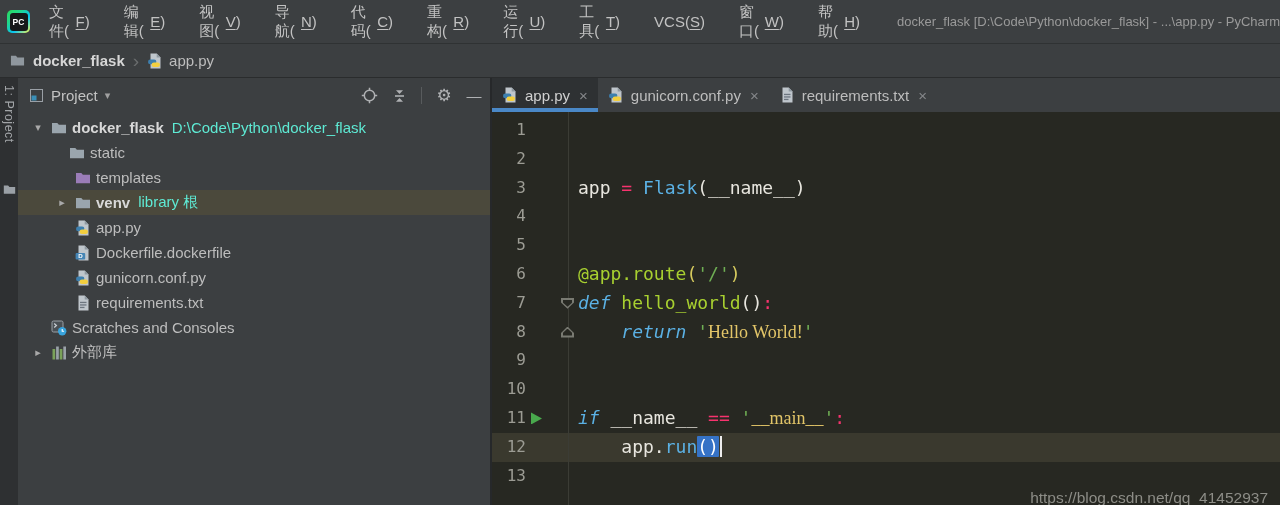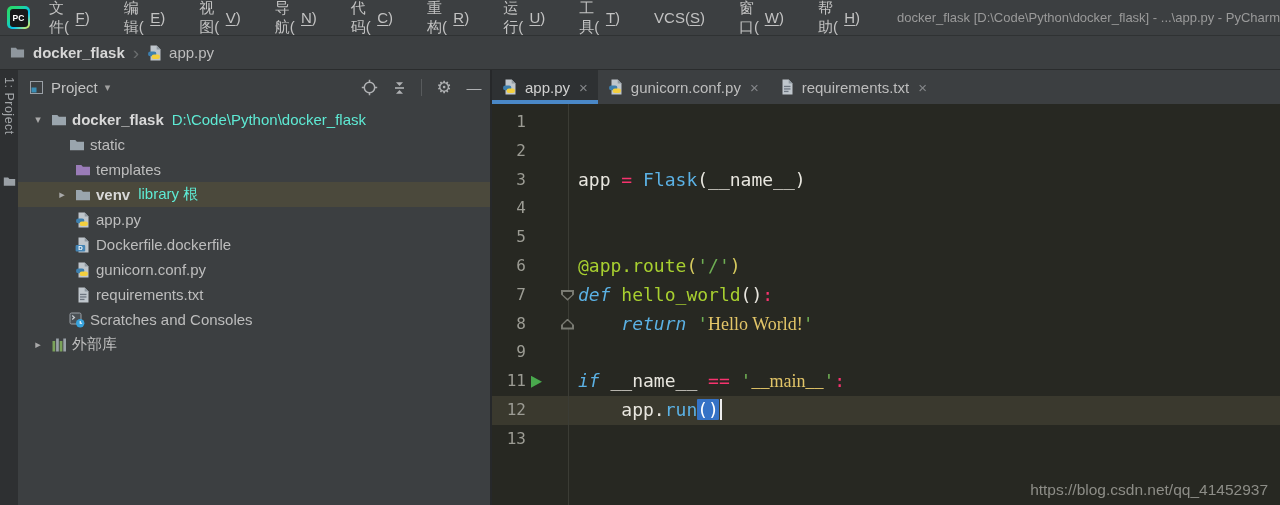--- a/index.html
+++ b/index.html
@@ -4,21 +4,21 @@
 <style>
   html,body{margin:0;padding:0;background:#1e1e1e;}
   *{box-sizing:border-box;}
   .app{
     width:1280px;height:505px;overflow:hidden;position:relative;
     font-family:"Liberation Sans",sans-serif;
     background:var(--editor-bg,#272822);
     -webkit-font-smoothing:antialiased;
   }
   
-  .menubar{height:36px;background:var(--panel-bg,#3c3f41);display:flex;align-items:center;
+  .menubar{height:44px;background:var(--panel-bg,#3c3f41);display:flex;align-items:center;
     padding-left:5px;font-size:15px;color:#c2c2c2;border-bottom:1px solid #2f3233;}
   .logo{width:23px;height:23px;border-radius:5px;margin:0 8px 0 2px;flex-shrink:0;
     background:linear-gradient(135deg,#2bd95c,#21d789 30%,#07c3f2 62%,#fcf84a 100%);
     position:relative;}
   .logo span{position:absolute;left:2.5px;top:2.5px;right:2.5px;bottom:2.5px;background:#17181a;
     border-radius:3px;color:#fff;font-size:8.5px;font-weight:bold;display:flex;align-items:center;justify-content:center;}
   .menu-items{display:flex;height:100%;gap:12px;}
   .menu-item{padding:0 11px;display:flex;align-items:center;cursor:default;}
   .menu-item u{text-underline-offset:2px;}
   .win-title{margin-left:26px;color:#9a9a9a;font-size:13px;white-space:nowrap;}
@@ -257,21 +257,21 @@
                 <path fill="#8f99a1" d="M9.7.5l3.8 3.9H9.7z"></path>
                 <g fill="#6d7680">
                   <rect x="5" y="6.8" width="6.5" height="1.3"></rect>
                   <rect x="5" y="9.3" width="6.5" height="1.3"></rect>
                   <rect x="5" y="11.8" width="4.5" height="1.3"></rect>
                 </g>
               </svg>
             </span>
             <span class="tname">requirements.txt</span>
           </div>
-          <div class="tree-row" style="padding-left: 28px;">
+          <div class="tree-row" style="padding-left: 10px;">
             <span class="arrow"></span>
             <span class="ticon icn">
               <svg width="16" height="16" viewBox="0 0 16 16">
                 <rect x="1" y="1" width="11" height="11" rx="1.5" fill="#4a5055" stroke="#9aa1a7"></rect>
                 <path d="M3.2 3.4l2.2 2-2.2 2" stroke="#c7cdd2" fill="none" stroke-width="1.3"></path>
                 <circle cx="11.2" cy="11.2" r="4.2" fill="#38a3dc"></circle>
                 <path d="M11.2 8.9v2.4h1.9" stroke="#ffffff" stroke-width="1.1" fill="none"></path>
               </svg>
             </span>
             <span class="tname">Scratches and Consoles</span>
@@ -391,20 +391,26 @@
             </span>
             <span class="ctext"><span class="tk-pl">    </span><span class="tk-kw">return</span><span class="tk-pl"> </span><span class="tk-sq">'</span><span class="tk-sy">Hello World!</span><span class="tk-sq">'</span></span>
           </div>
           <div class="cline">
             <span class="lnum">9</span>
             <span class="gslot"></span>
             <span class="fslot"></span>
             <span class="ctext"></span>
           </div>
           <div class="cline">
+            <span class="lnum">10</span>
+            <span class="gslot"></span>
+            <span class="fslot"></span>
+            <span class="ctext"></span>
+          </div>
+          <div class="cline">
             <span class="lnum">11</span>
             <span class="gslot">
               <div class="run-arrow"></div>
             </span>
             <span class="fslot"></span>
             <span class="ctext"><span class="tk-kw">if</span><span class="tk-pl"> __name__ </span><span class="tk-op">==</span><span class="tk-pl"> </span><span class="tk-sq">'</span><span class="tk-sy">__main__</span><span class="tk-sq">'</span><span class="tk-op">:</span></span>
           </div>
           <div class="cline current">
             <span class="lnum">12</span>
             <span class="gslot"></span>

